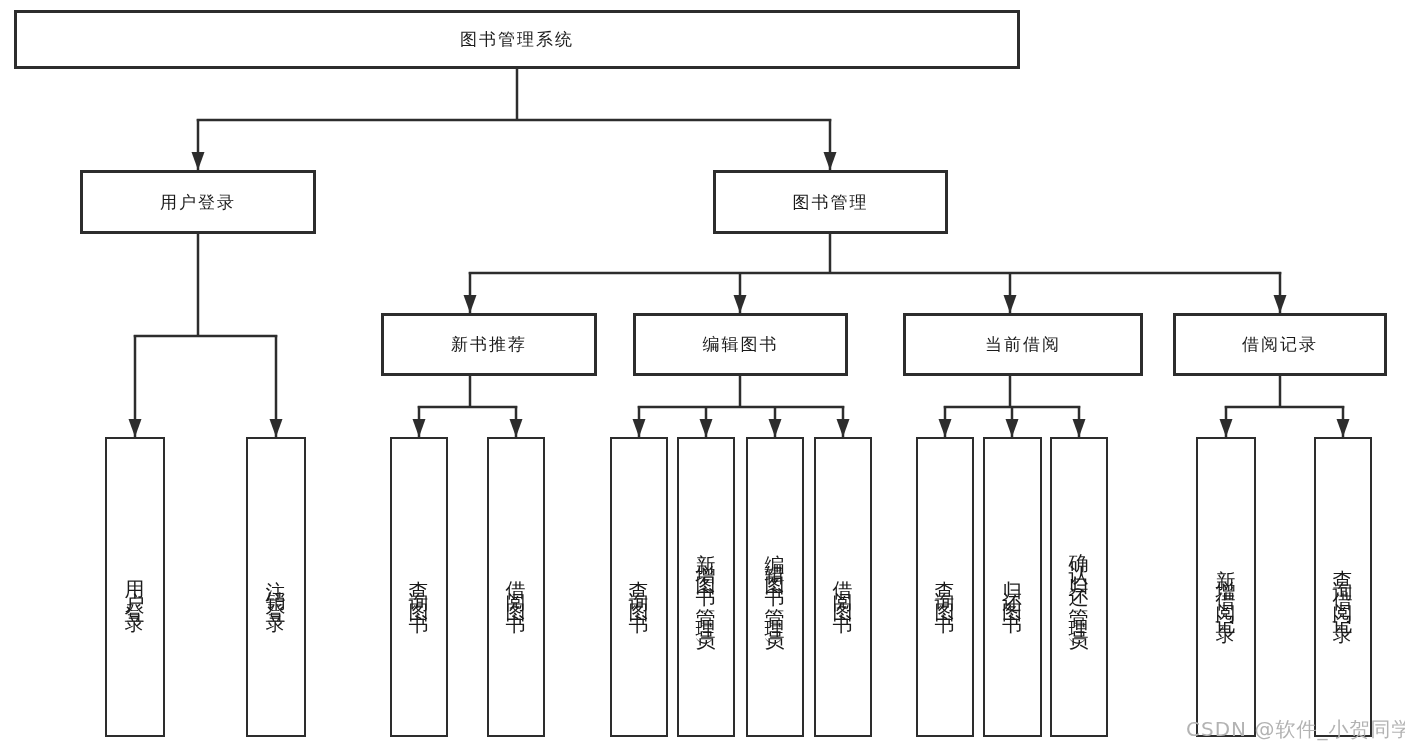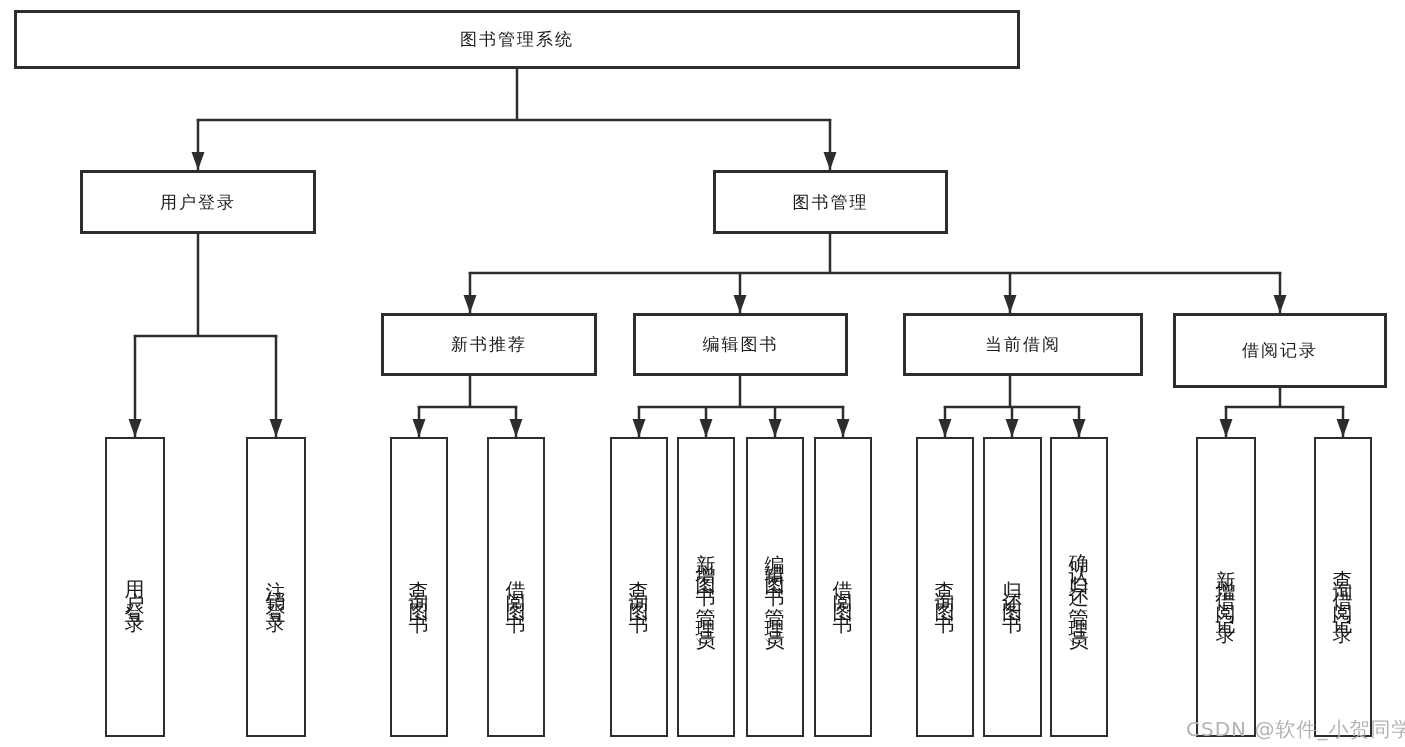--- a/index.html
+++ b/index.html
@@ -127,21 +127,21 @@
 
   <div class="hbox" style="left:362px; top:313px; width:216px; height:63px;margin-left:19px;">
     <span>新书推荐</span>
   </div>
   <div class="hbox" style="left:633px; top:313px; width:215px; height:63px;">
     <span>编辑图书</span>
   </div>
   <div class="hbox" style="left:903px; top:313px; width:240px; height:63px;">
     <span>当前借阅</span>
   </div>
-  <div class="hbox" style="left:1173px; top:313px; width:214px; height:75px;">
+  <div class="hbox" style="left:1173px; top:313px; width:214px; height:63px;">
     <span>借阅记录</span>
   </div>
 
   <div class="vbox" style="left:105px; top:437px; width:60px; height:300px;">
     <span class="vlabel">用户登录</span>
   </div>
   <div class="vbox" style="left:246px; top:437px; width:60px; height:300px;">
     <span class="vlabel">注销登录</span>
   </div>
 

